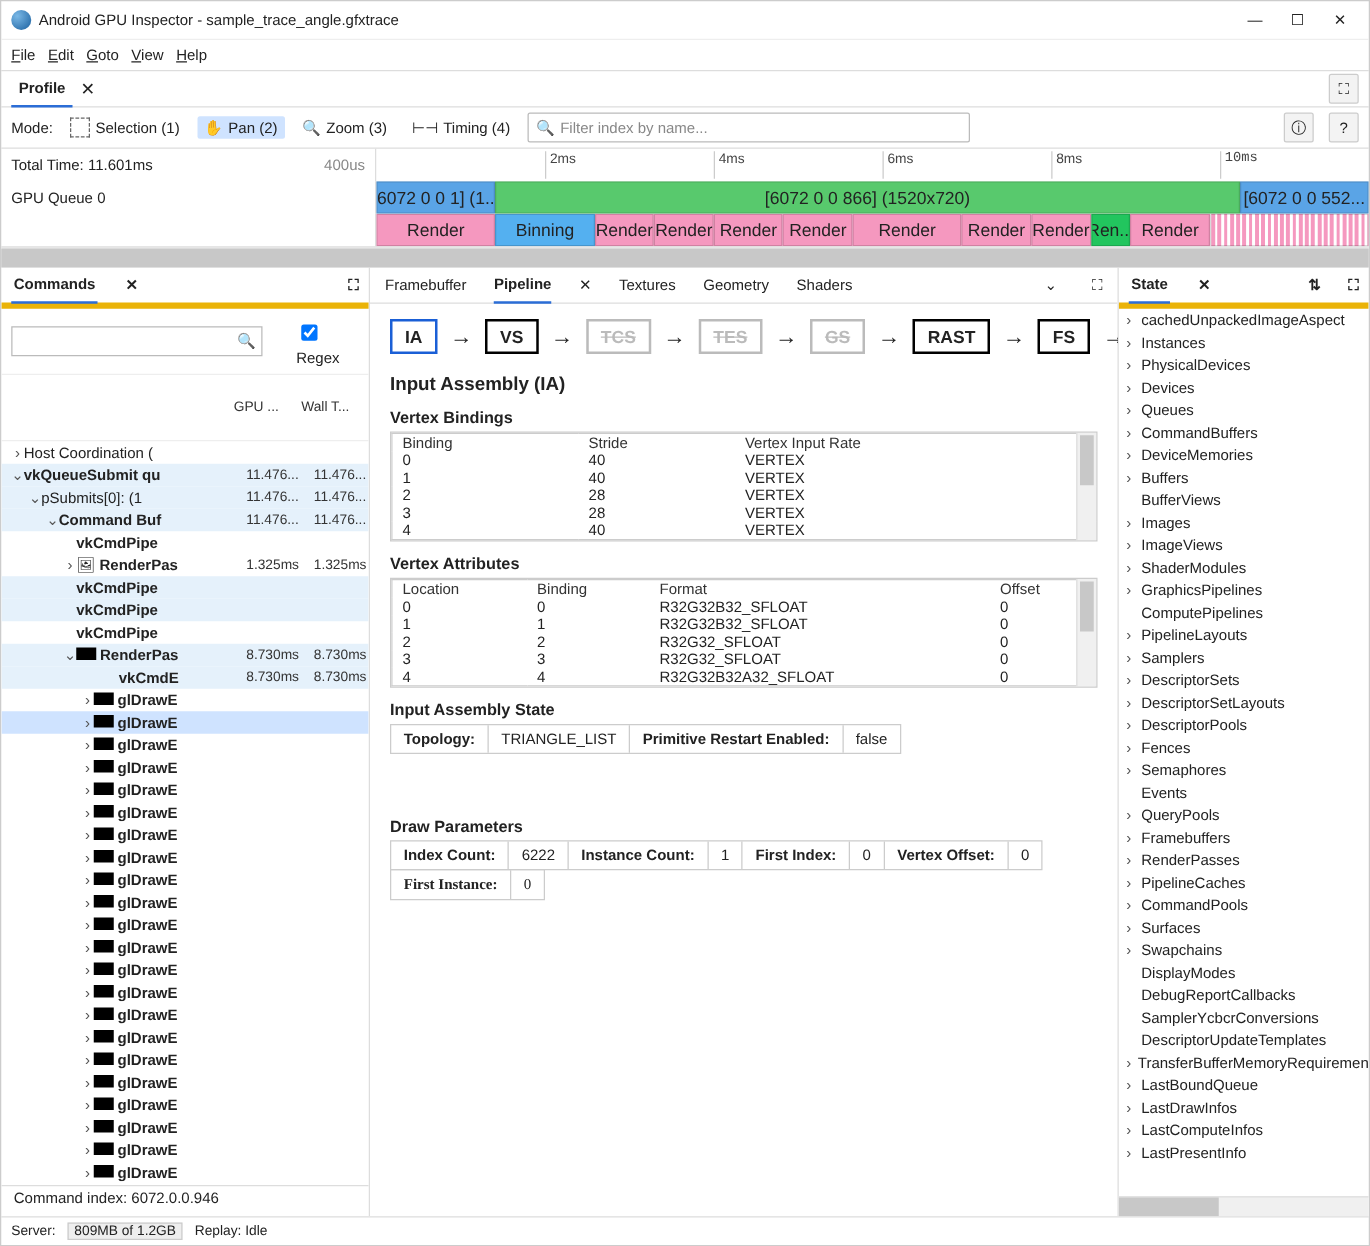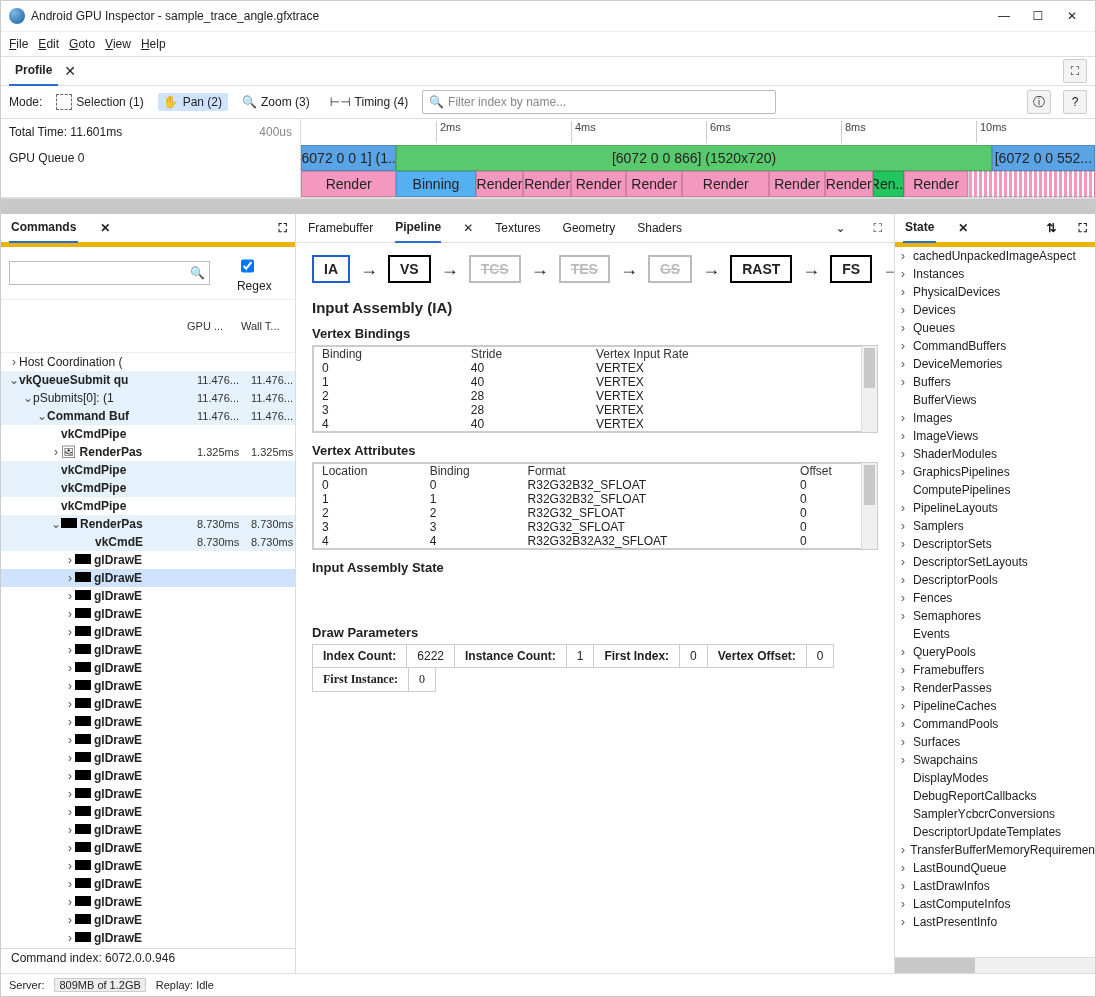--- a/index.html
+++ b/index.html
@@ -141,21 +141,21 @@
     <div class="tl-row">
       <div class="tl-label">
           <span>Total Time: 11.601ms</span>
           <span style="color:#888">400us</span>
         </div>
       <div class="tl-content" id="ticks">
           <span class="tick" style="left: 17%;">2ms</span>
           <span class="tick" style="left: 34%;">4ms</span>
           <span class="tick" style="left: 51%;">6ms</span>
           <span class="tick" style="left: 68%;">8ms</span>
-          <span class="tick" style="left: 85%;">10ms</span>
+          <span class="tick" style="left: 85%; font-family: Liberation Mono, monospace;">10ms</span>
         </div>
     </div>
     <div class="tl-row">
       <div class="tl-label">GPU Queue 0</div>
       <div class="tl-content">
           <div class="lane" id="lane-top">
             <div class="block" style="width: 12%; background: rgb(90, 164, 230);">[6072 0 0 1] (1...</div>
             <div class="block" style="width: 75%; background: rgb(88, 201, 109);">[6072 0 0 866] (1520x720)</div>
             <div class="block" style="width: 13%; background: rgb(90, 164, 230);">[6072 0 0 552...</div>
           </div>
@@ -491,20 +491,26 @@
                   <td>0</td>
                 </tr>
               </tbody>
             </table>
           <div class="sb">
               <div class="th"></div>
             </div>
         </div>
 
         <h3 class="sub">Input Assembly State</h3>
+        <div class="kv">
+          <div class="k">Topology:</div>
+          <div>TRIANGLE_LIST</div>
+          <div class="k">Primitive Restart Enabled:</div>
+          <div>false</div>
+        </div>
 
         <h3 class="sub" style="margin-top:50px">Draw Parameters</h3>
         <div id="dp"><div class="kv">
               <div class="k">Index Count:</div>
               <div>6222</div>
               <div class="k">Instance Count:</div>
               <div>1</div>
               <div class="k">First Index:</div>
               <div>0</div>
               <div class="k">Vertex Offset:</div>

